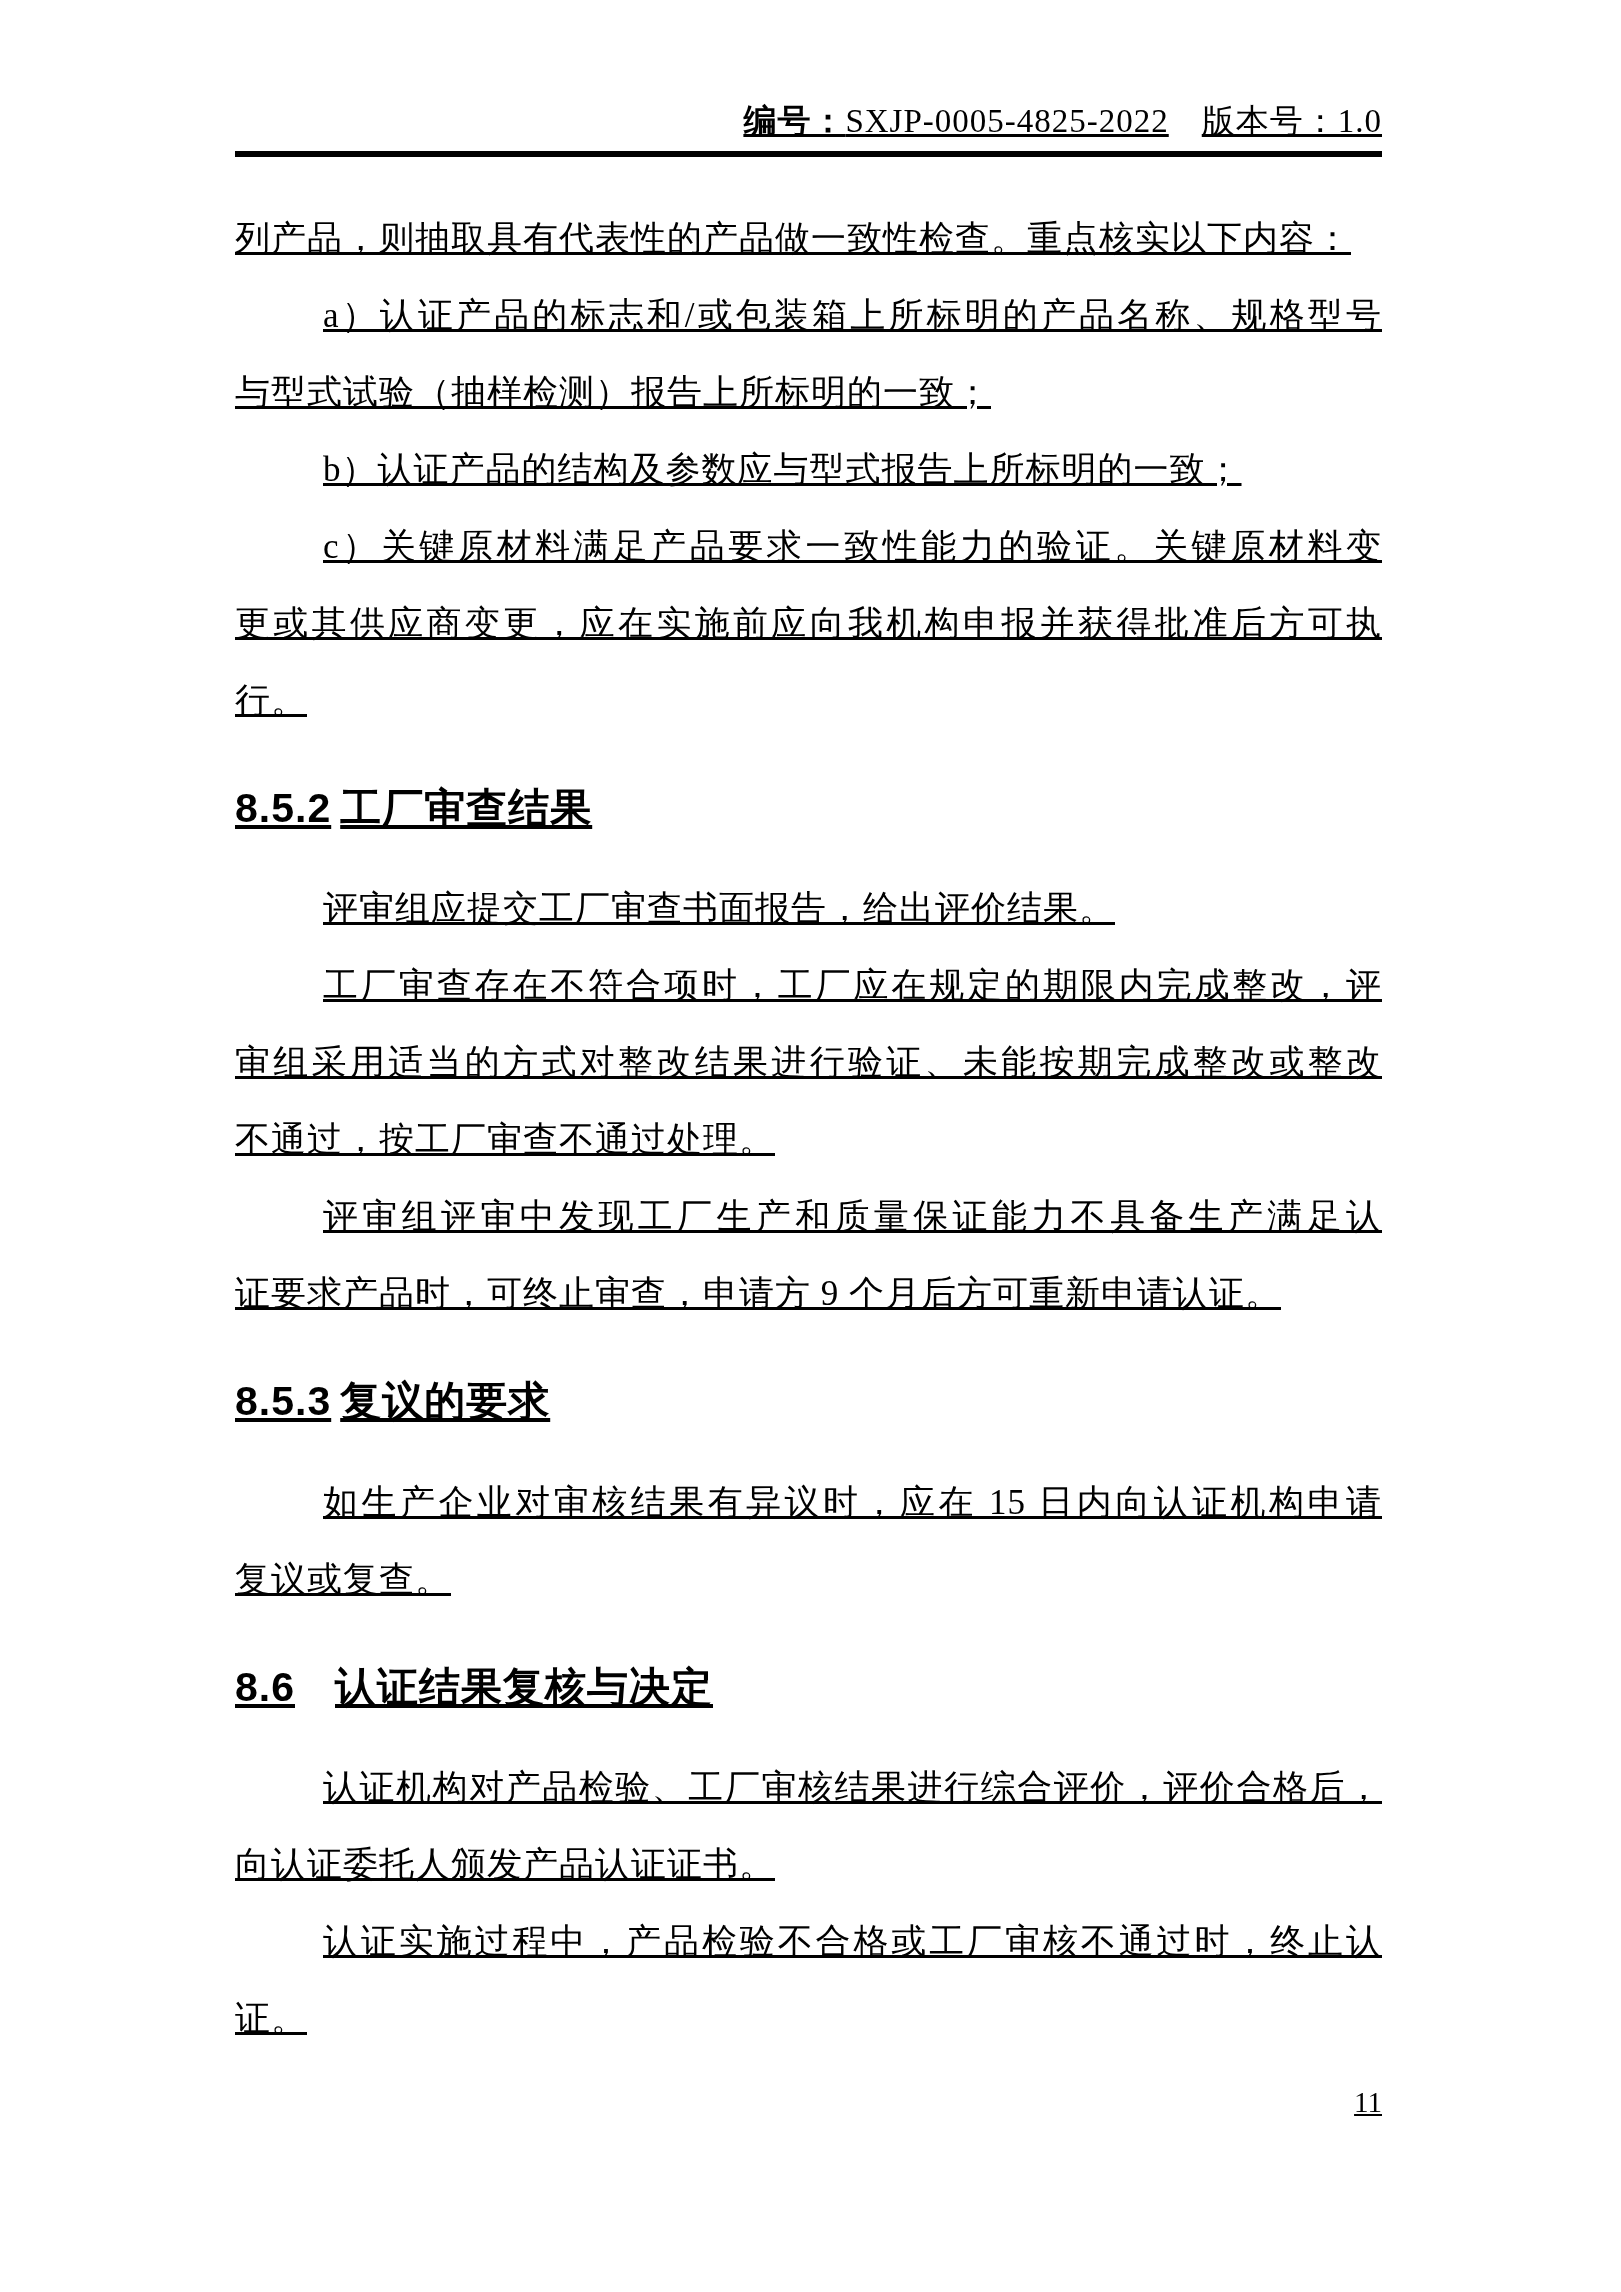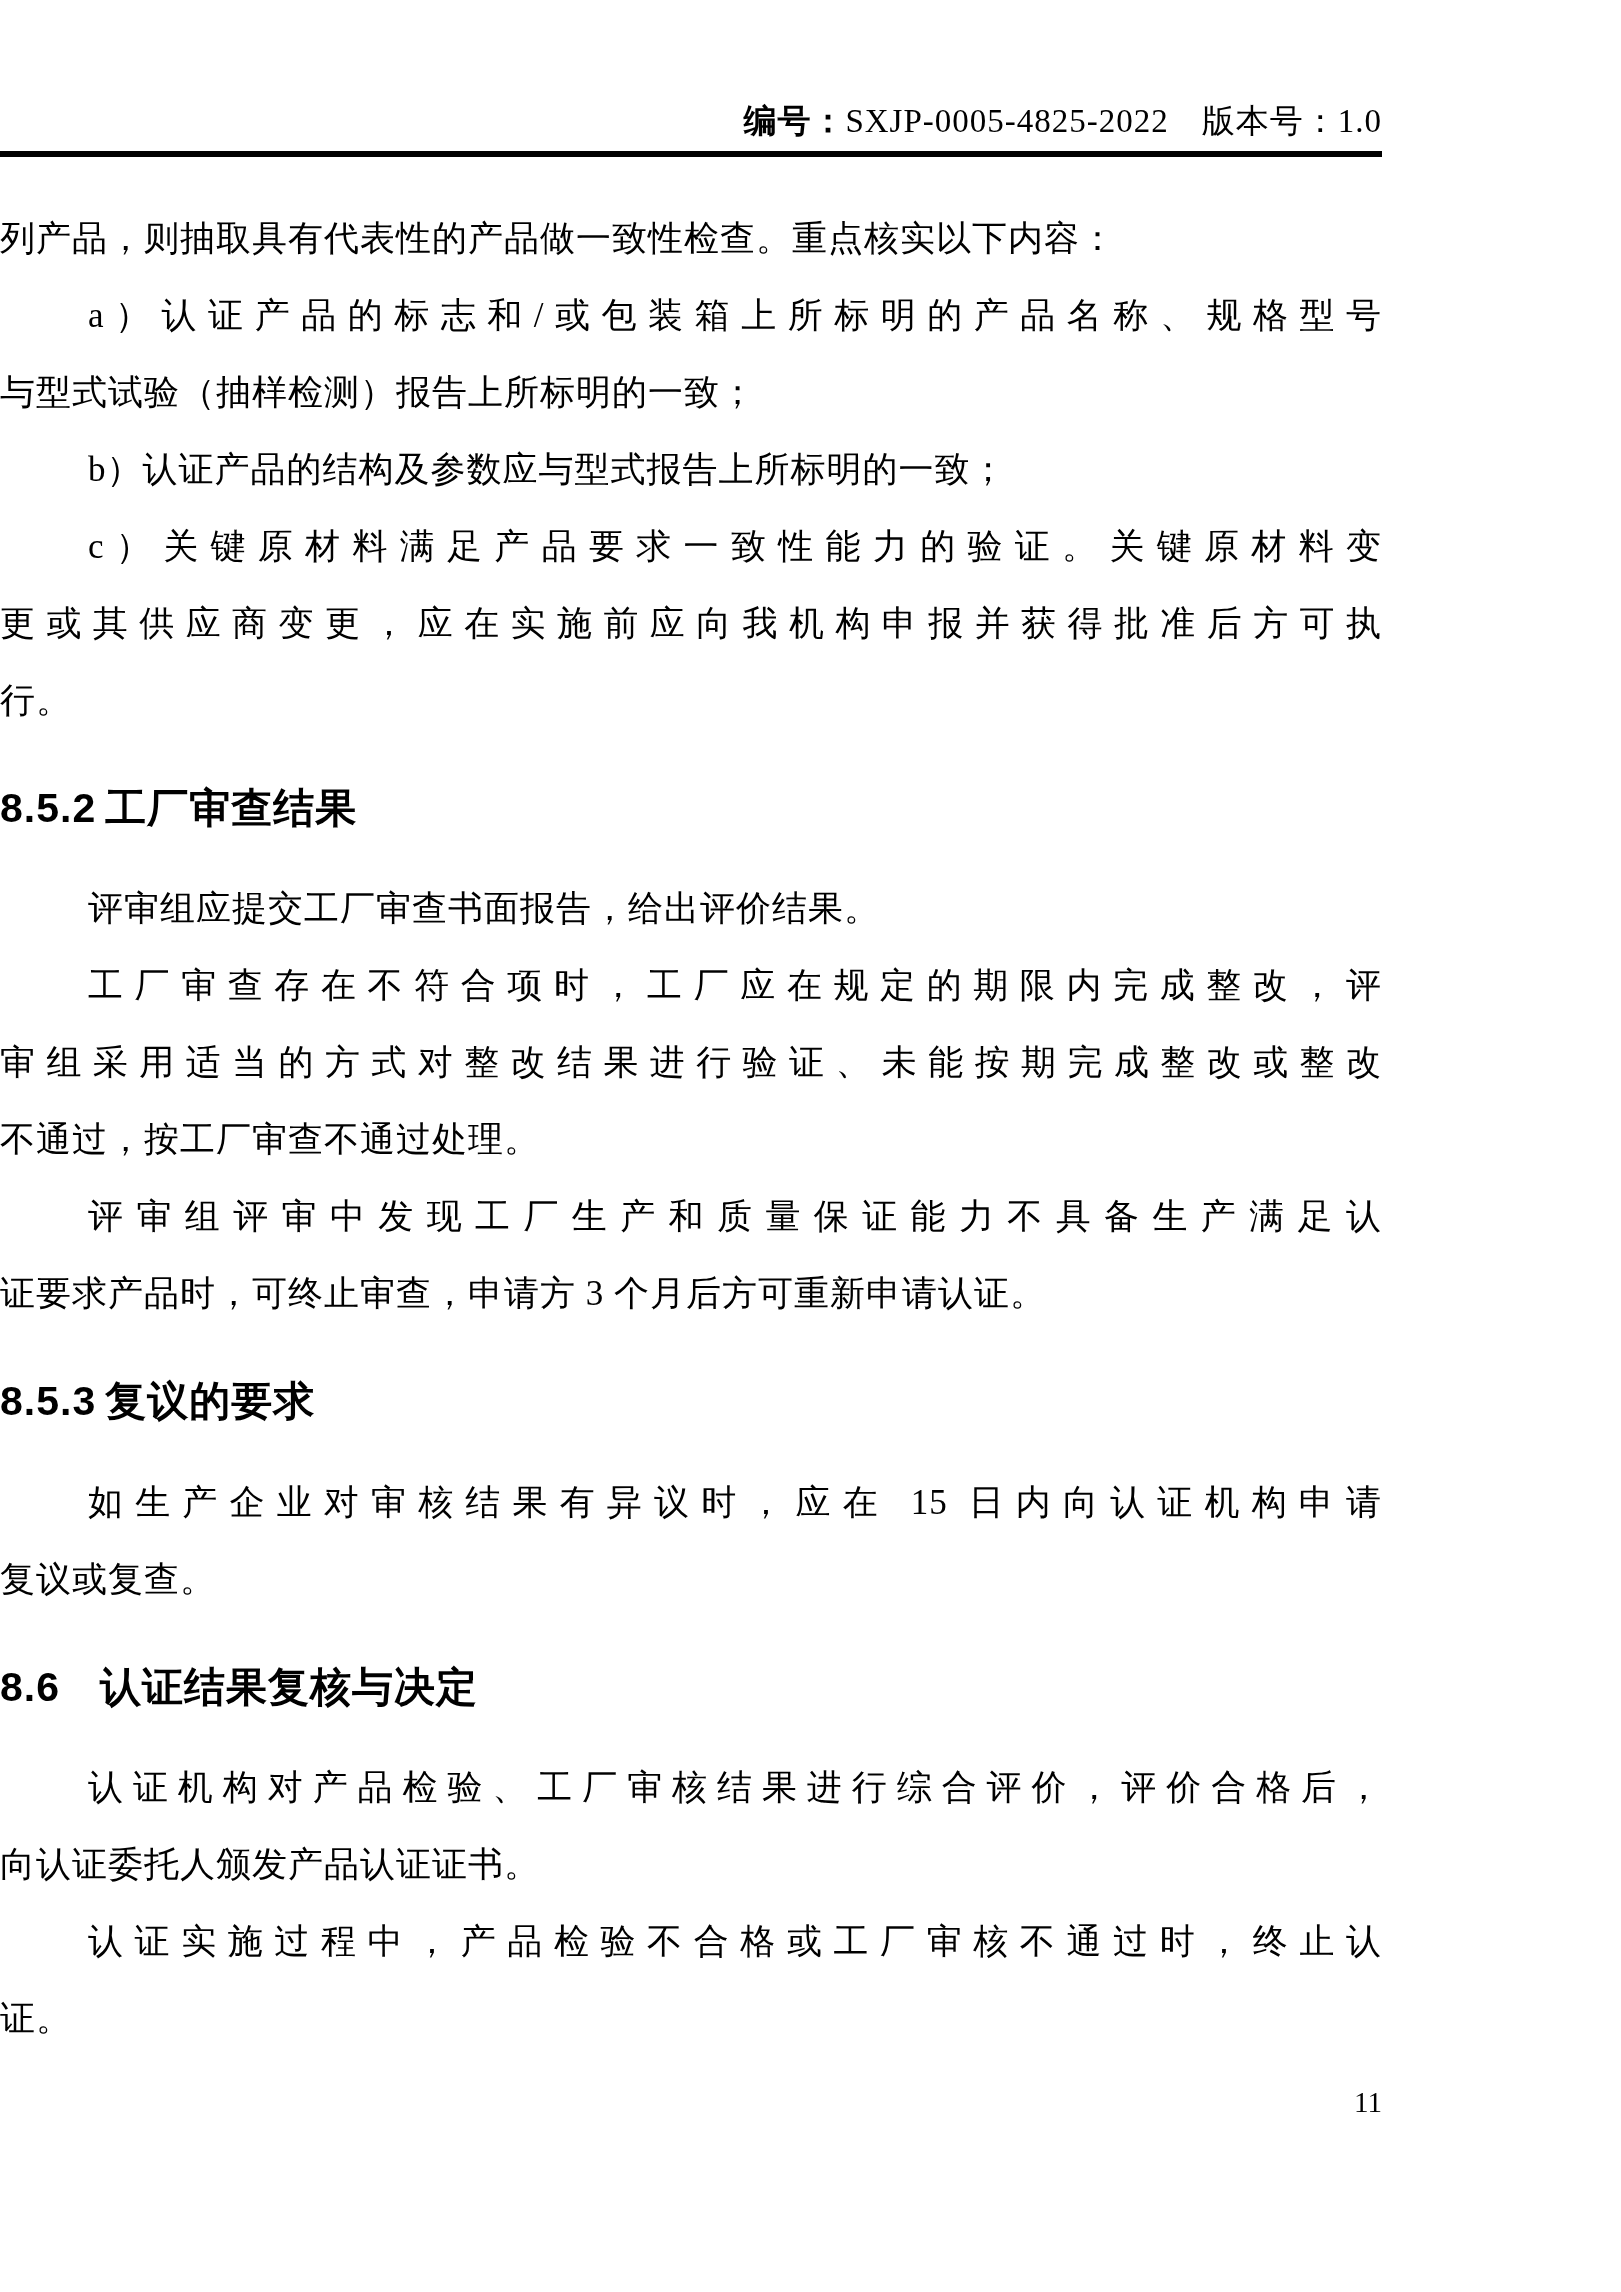--- a/index.html
+++ b/index.html
@@ -7,21 +7,23 @@
     position: relative;
     width: 1621px;
     height: 2293px;
     background: #ffffff;
     color: #000000;
     font-family: "Liberation Serif", "DejaVu Serif", serif;
     overflow: hidden;
     box-sizing: border-box;
   }
   .content {
+    padding-left: 235px;
     padding-right: 239px;
+    text-decoration: underline;
   }
   .header-row {
     padding-top: 100px;
     text-align: right;
     font-size: 33px;
     line-height: 43px;
     letter-spacing: 1px;
     white-space: nowrap;
   }
   .hdr-label { font-weight: bold; }
@@ -86,21 +88,21 @@
         <span class="hnum">8.5.2</span><span>工厂审查结果</span>
       </div>
 
       <div class="ln indent">评审组应提交工厂审查书面报告，给出评价结果。</div>
 
       <div class="ln jfull indent">工厂审查存在不符合项时，工厂应在规定的期限内完成整改，评</div>
       <div class="ln jfull">审组采用适当的方式对整改结果进行验证、未能按期完成整改或整改</div>
       <div class="ln">不通过，按工厂审查不通过处理。</div>
 
       <div class="ln jfull indent">评审组评审中发现工厂生产和质量保证能力不具备生产满足认</div>
-      <div class="ln">证要求产品时，可终止审查，申请方 3 个月后方可重新申请认证。</div>
+      <div class="ln">证要求产品时，可终止审查，申请方 9 个月后方可重新申请认证。</div>
 
       <div class="h2">
         <span class="hnum">8.5.3</span><span>复议的要求</span>
       </div>
 
       <div class="ln jfull indent">如生产企业对审核结果有异议时，应在 15 日内向认证机构申请</div>
       <div class="ln">复议或复查。</div>
 
       <div class="h2">
         <span class="hnum-wide">8.6</span><span>认证结果复核与决定</span>

